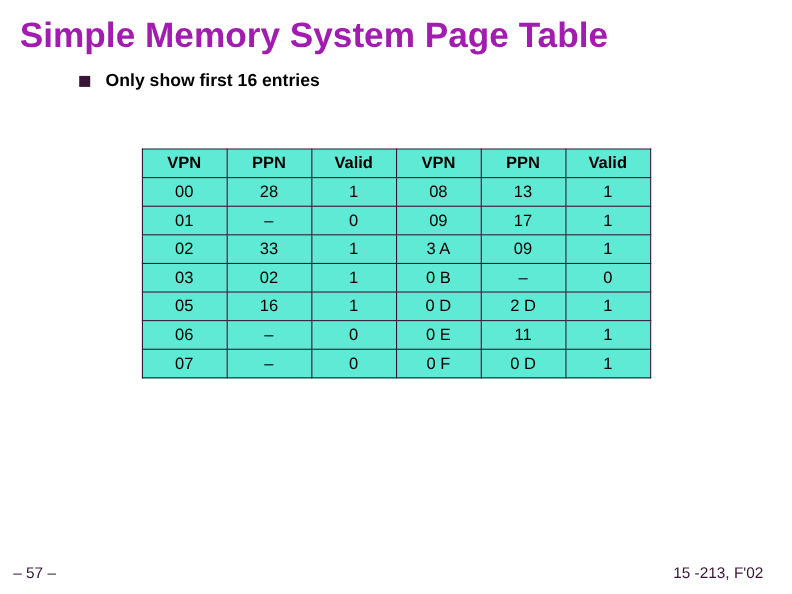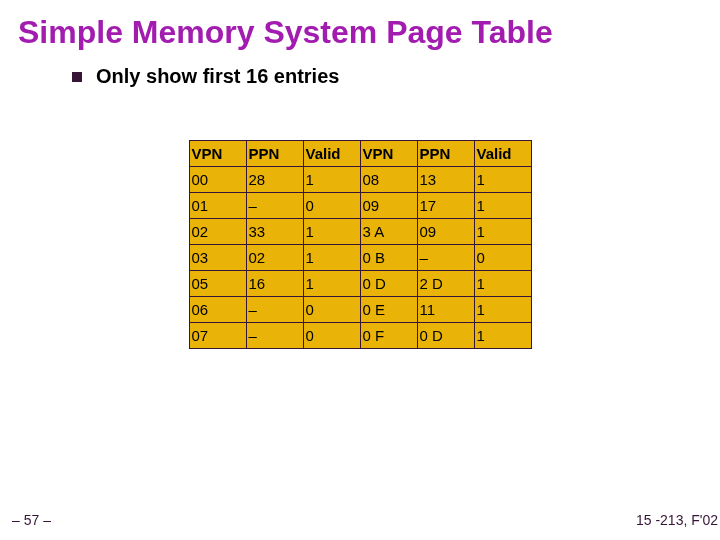--- a/index.html
+++ b/index.html
@@ -25,51 +25,51 @@
     margin-top: 4px;
   }
   .bullet {
     width: 10px;
     height: 10px;
     background: #361536;
     margin-right: 14px;
     flex: 0 0 auto;
   }
   .subtitle {
-    font-size: 20px;
+    font-size: 16px;
     font-weight: bold;
     color: #000;
   }
   .table-wrap {
     margin-top: 52px;
     display: flex;
     justify-content: center;
   }
   table {
     border-collapse: collapse;
   }
   th, td {
     border: 1.5px solid #361536;
-    text-align: left;
+    text-align: center;
     font-size: 15px;
-    padding: 4px 2px;
+    padding: 4px 12px;
     width: 52px;
-    background: #eab308;
+    background: #5eead4;
   }
   th {
     font-weight: bold;
   }
   .footer {
     position: absolute;
     bottom: 12px;
     left: 0;
     right: 0;
     display: flex;
     justify-content: space-between;
-    padding: 0 2px 0 12px;
+    padding: 0 26px 0 12px;
     font-size: 14px;
     color: #361536;
   }
 </style>
 </head>
 <body>
 
 <div class="title">Simple Memory System Page Table</div>
 
 <div class="subtitle-row">

